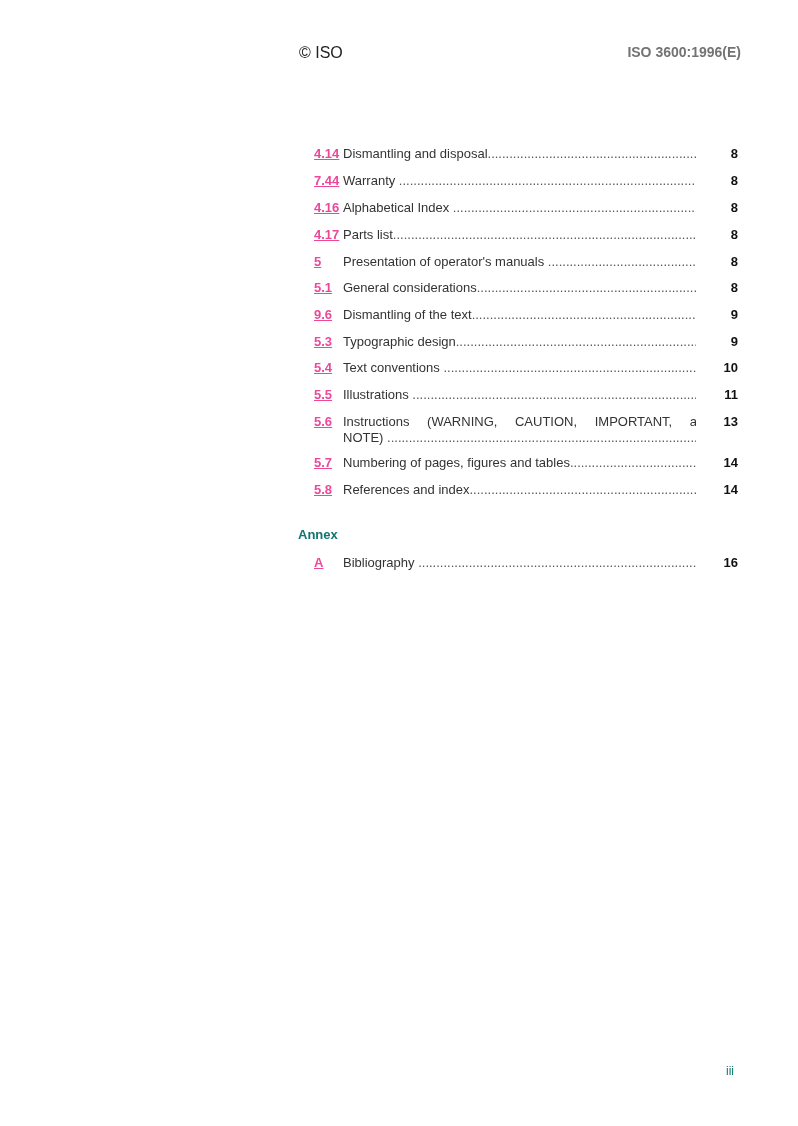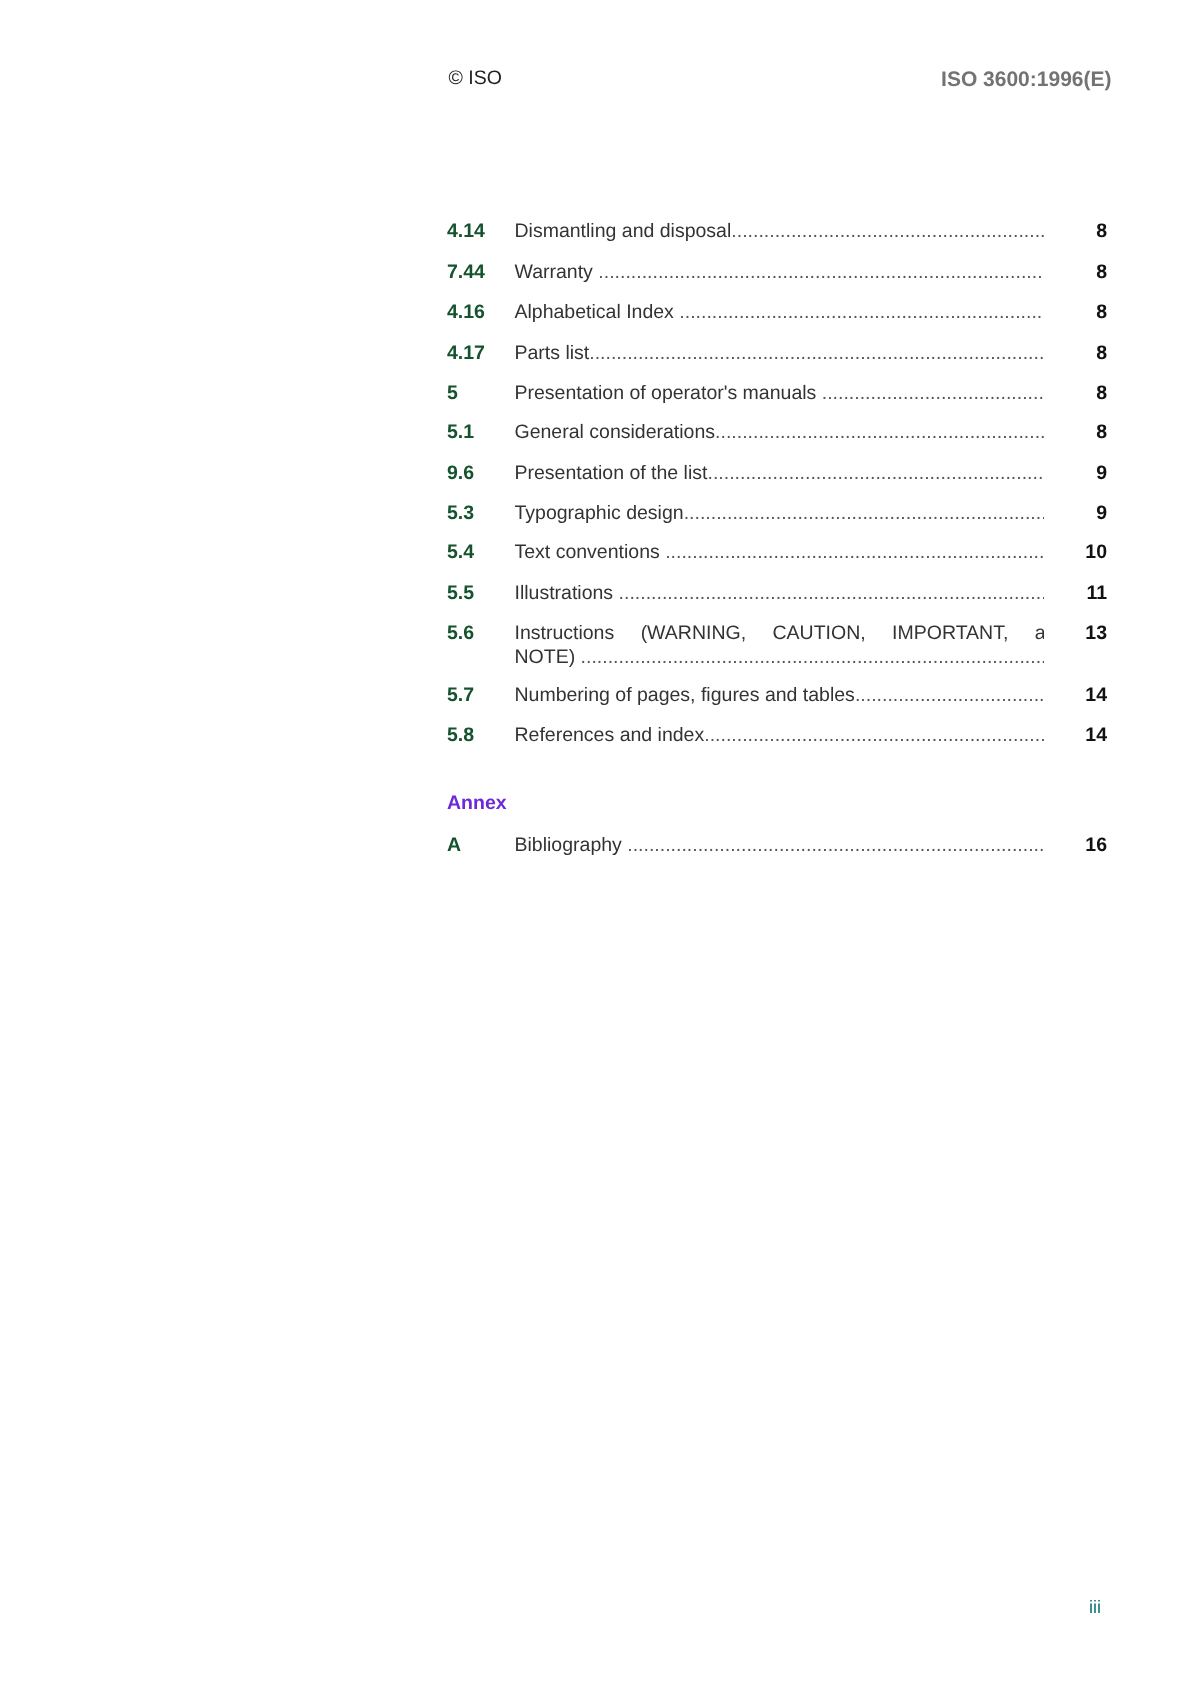--- a/index.html
+++ b/index.html
@@ -1,26 +1,26 @@
 <!DOCTYPE html>
 <html><head>
 <meta charset="utf-8">
 <style>
   html, body { margin:0; padding:0; background:#ffffff; }
   body { width:798px; height:1126px; position:relative; overflow:hidden;
          font-family:"Liberation Sans", sans-serif; color:#1a1a1a; }
-  .hdr-left { position:absolute; left:299px; top:44px; font-size:13px; color:#222; }
+  .hdr-left { position:absolute; left:299px; top:44px; font-size:16px; color:#222; }
   .hdr-right { position:absolute; right:57px; top:44px; font-size:14px; font-weight:bold; color:#737373; }
   .toc { position:absolute; left:298px; top:0; width:442px; }
   .row { position:absolute; left:0; width:442px; font-size:13px; line-height:16px; }
-  .num { position:absolute; left:0; top:0; font-weight:bold; color:#14532d; }
+  .num { position:absolute; left:16px; top:0; font-weight:bold; color:#ec4899;text-decoration:underline; }
   .title { position:absolute; left:45px; width:353px; top:0; overflow:hidden; white-space:nowrap; color:#333; }
   .title .dots { color:#555; letter-spacing:0px; }
   .page { position:absolute; right:2px; top:0; font-weight:bold; color:#111; }
-  .annex { position:absolute; left:298px; top:527px; font-size:13px; font-weight:bold; color:#6d28d9; }
+  .annex { position:absolute; left:298px; top:527px; font-size:13px; font-weight:bold; color:#0f766e; }
   .footer-page { position:absolute; left:726px; top:1064px; font-size:12px; color:#0f766e; }
 </style>
 </head>
 <body>
 
 <div class="hdr-left">© ISO</div>
 <div class="hdr-right">ISO 3600:1996(E)</div>
 
 <div class="toc">
   <div class="row" style="top:146px">
@@ -48,21 +48,21 @@
     <span class="title"><span>Presentation of operator's manuals</span><span class="dots"> ........................................................................................................</span></span>
     <span class="page">8</span>
   </div>
   <div class="row" style="top:280px">
     <span class="num">5.1</span>
     <span class="title"><span>General considerations</span><span class="dots">........................................................................................................</span></span>
     <span class="page">8</span>
   </div>
   <div class="row" style="top:307px">
     <span class="num">9.6</span>
-    <span class="title"><span>Presentation of the list</span><span class="dots">........................................................................................................</span></span>
+    <span class="title"><span>Dismantling of the text</span><span class="dots">........................................................................................................</span></span>
     <span class="page">9</span>
   </div>
   <div class="row" style="top:334px">
     <span class="num">5.3</span>
     <span class="title"><span>Typographic design</span><span class="dots">........................................................................................................</span></span>
     <span class="page">9</span>
   </div>
   <div class="row" style="top:360px">
     <span class="num">5.4</span>
     <span class="title"><span>Text conventions</span><span class="dots"> ........................................................................................................</span></span>

